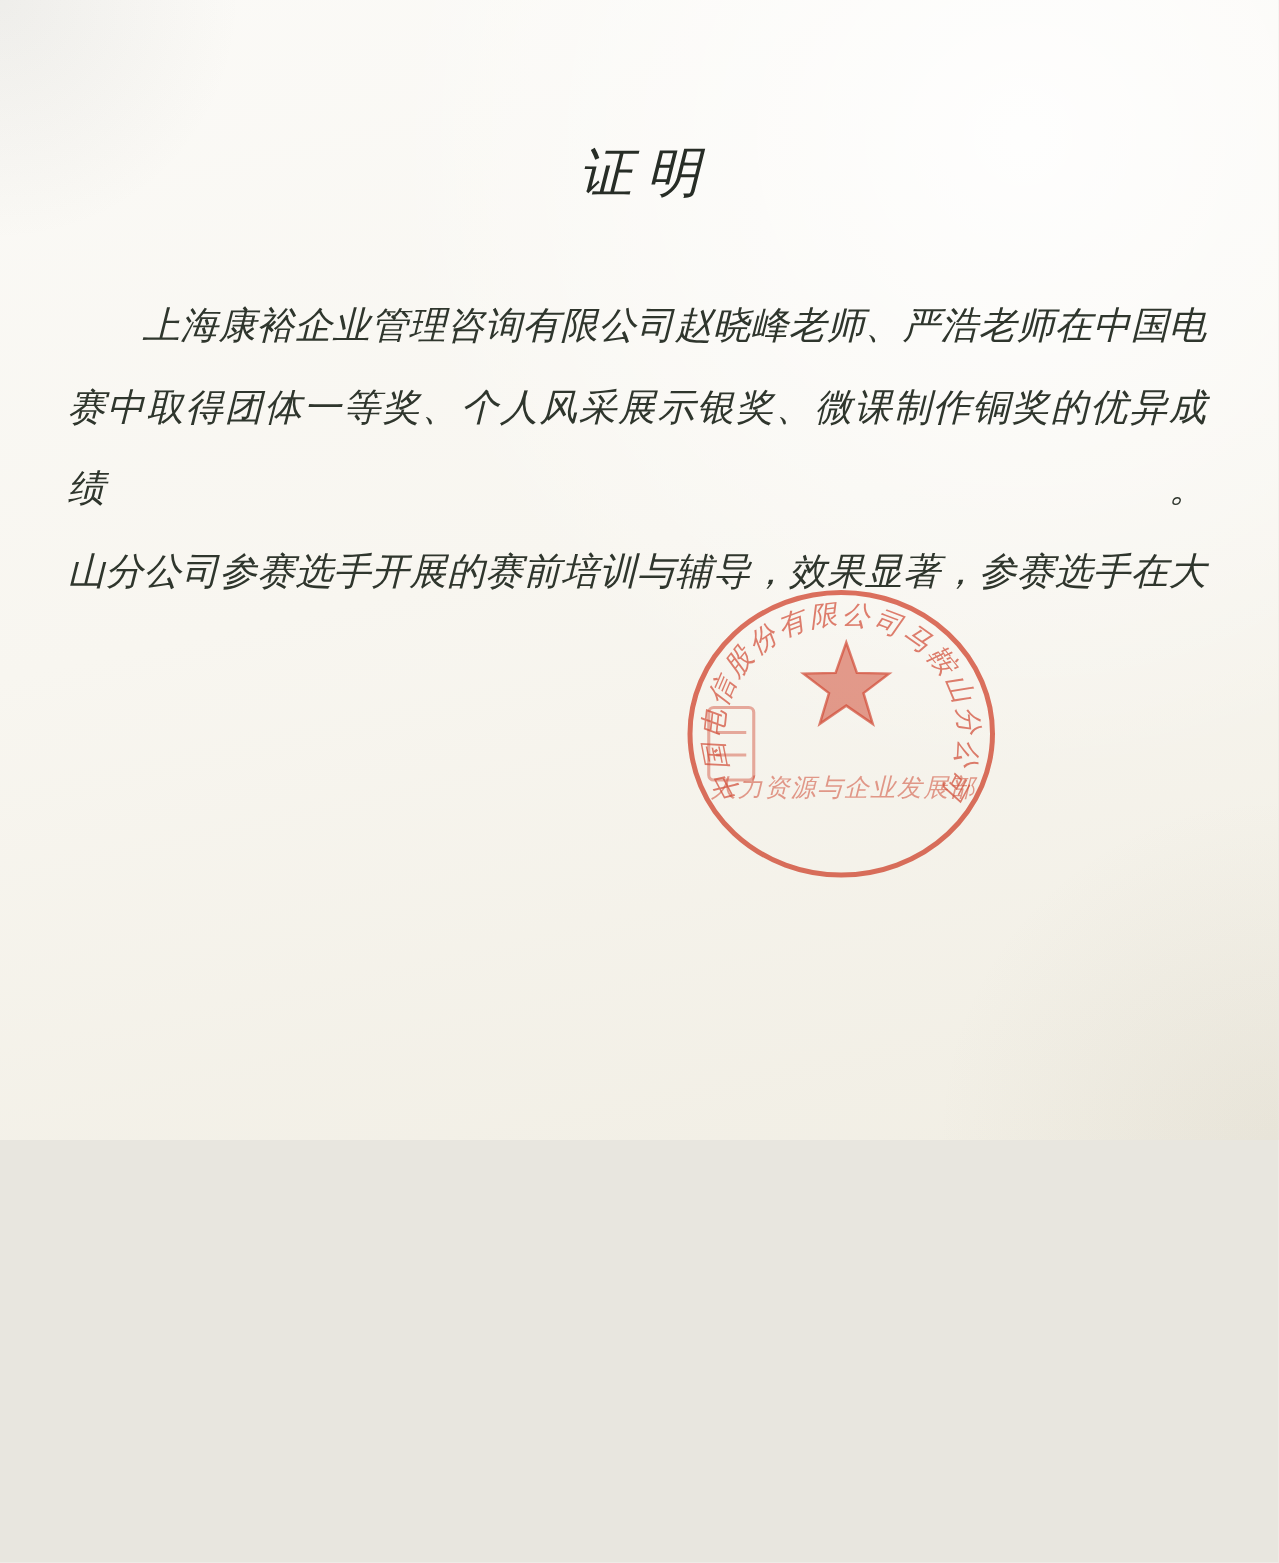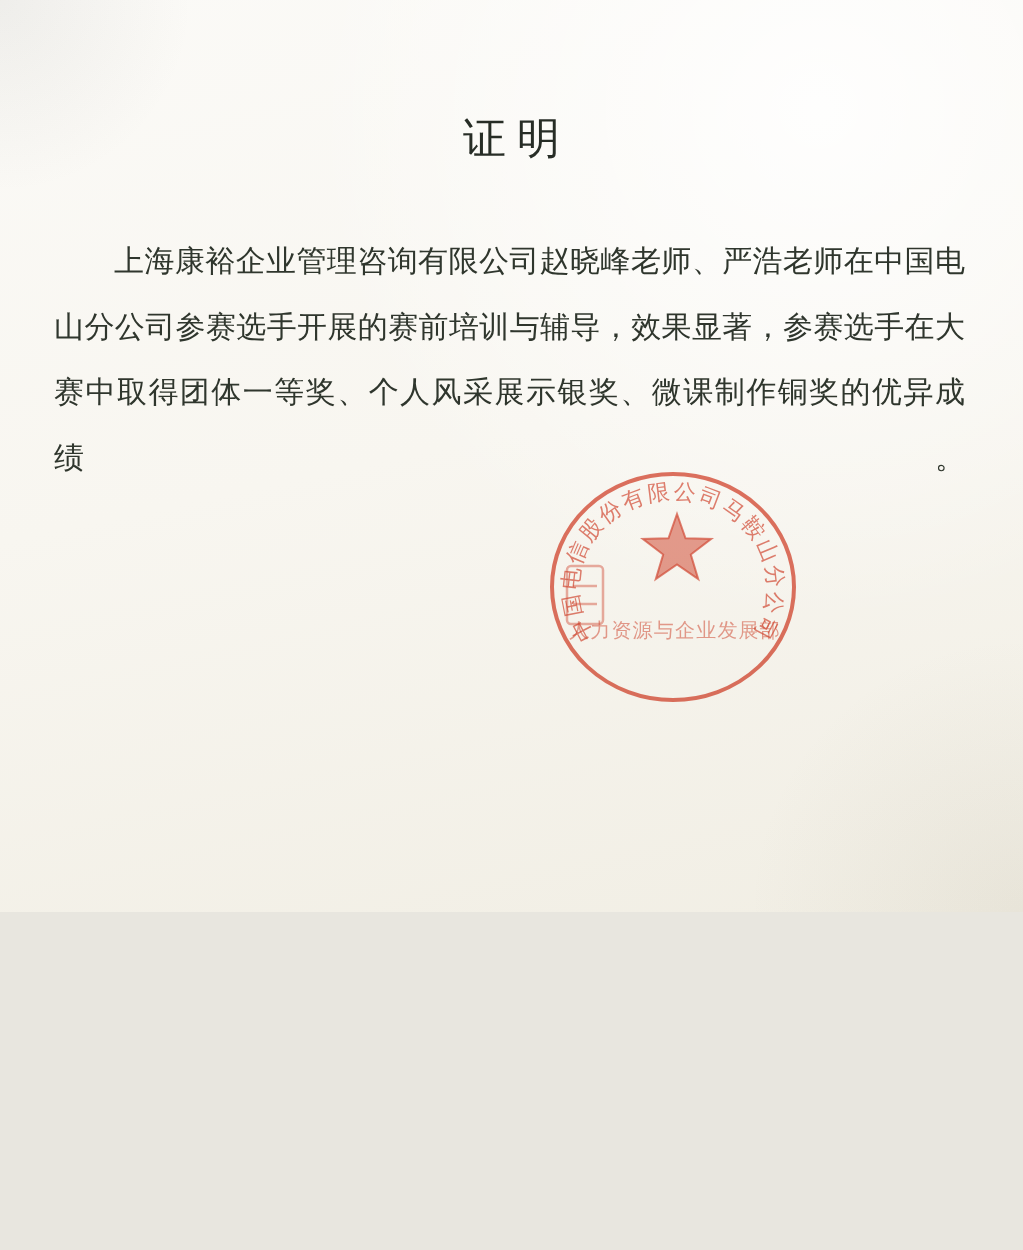--- a/index.html
+++ b/index.html
@@ -11,20 +11,21 @@
     width: 1023px;
     height: 912px;
     margin: 0 auto;
     overflow: hidden;
     background:
       radial-gradient(circle at 0% 0%, rgba(130,130,125,0.10) 0%, rgba(130,130,125,0) 14%),
       radial-gradient(circle at 100% 100%, rgba(150,140,115,0.10) 0%, rgba(150,140,115,0) 20%),
       radial-gradient(circle at 80% 12%, rgba(255,255,255,0.85) 0%, rgba(255,255,255,0) 45%),
       linear-gradient(168deg, #fbfaf7 0%, #f8f6f0 48%, #f1eee4 100%);
     color: #2e342c;
+    font-style: italic;
   }
 
   .title {
     position: absolute;
     top: 110px;
     left: 0;
     right: 0;
     text-align: center;
     font-size: 43px;
     letter-spacing: 11px;
@@ -85,22 +86,22 @@
 </style>
 </head>
 <body>
 
 <div class="page">
 
   <div class="title">证明</div>
 
   <div class="body-block">
     <div class="body-line indent">上海康裕企业管理咨询有限公司赵晓峰老师、严浩老师在中国电</div>
+    <div class="body-line">赛中取得团体一等奖、个人风采展示银奖、微课制作铜奖的优异成绩。</div>
     <div class="body-line">山分公司参赛选手开展的赛前培训与辅导，效果显著，参赛选手在大</div>
-    <div class="body-line">赛中取得团体一等奖、个人风采展示银奖、微课制作铜奖的优异成绩。</div>
   </div>
 
 
   <div class="seal">
     <svg viewBox="0 0 252 235">
 
       <ellipse cx="126" cy="117" rx="121" ry="113" fill="none" stroke-width="4" stroke-opacity="0.8" stroke="#d9503b"></ellipse>
 
       <defs>
         <path id="ringPath" d="M 48.2 167.5 A 95 88 0 1 1 203.8 167.5" fill="none"></path>

